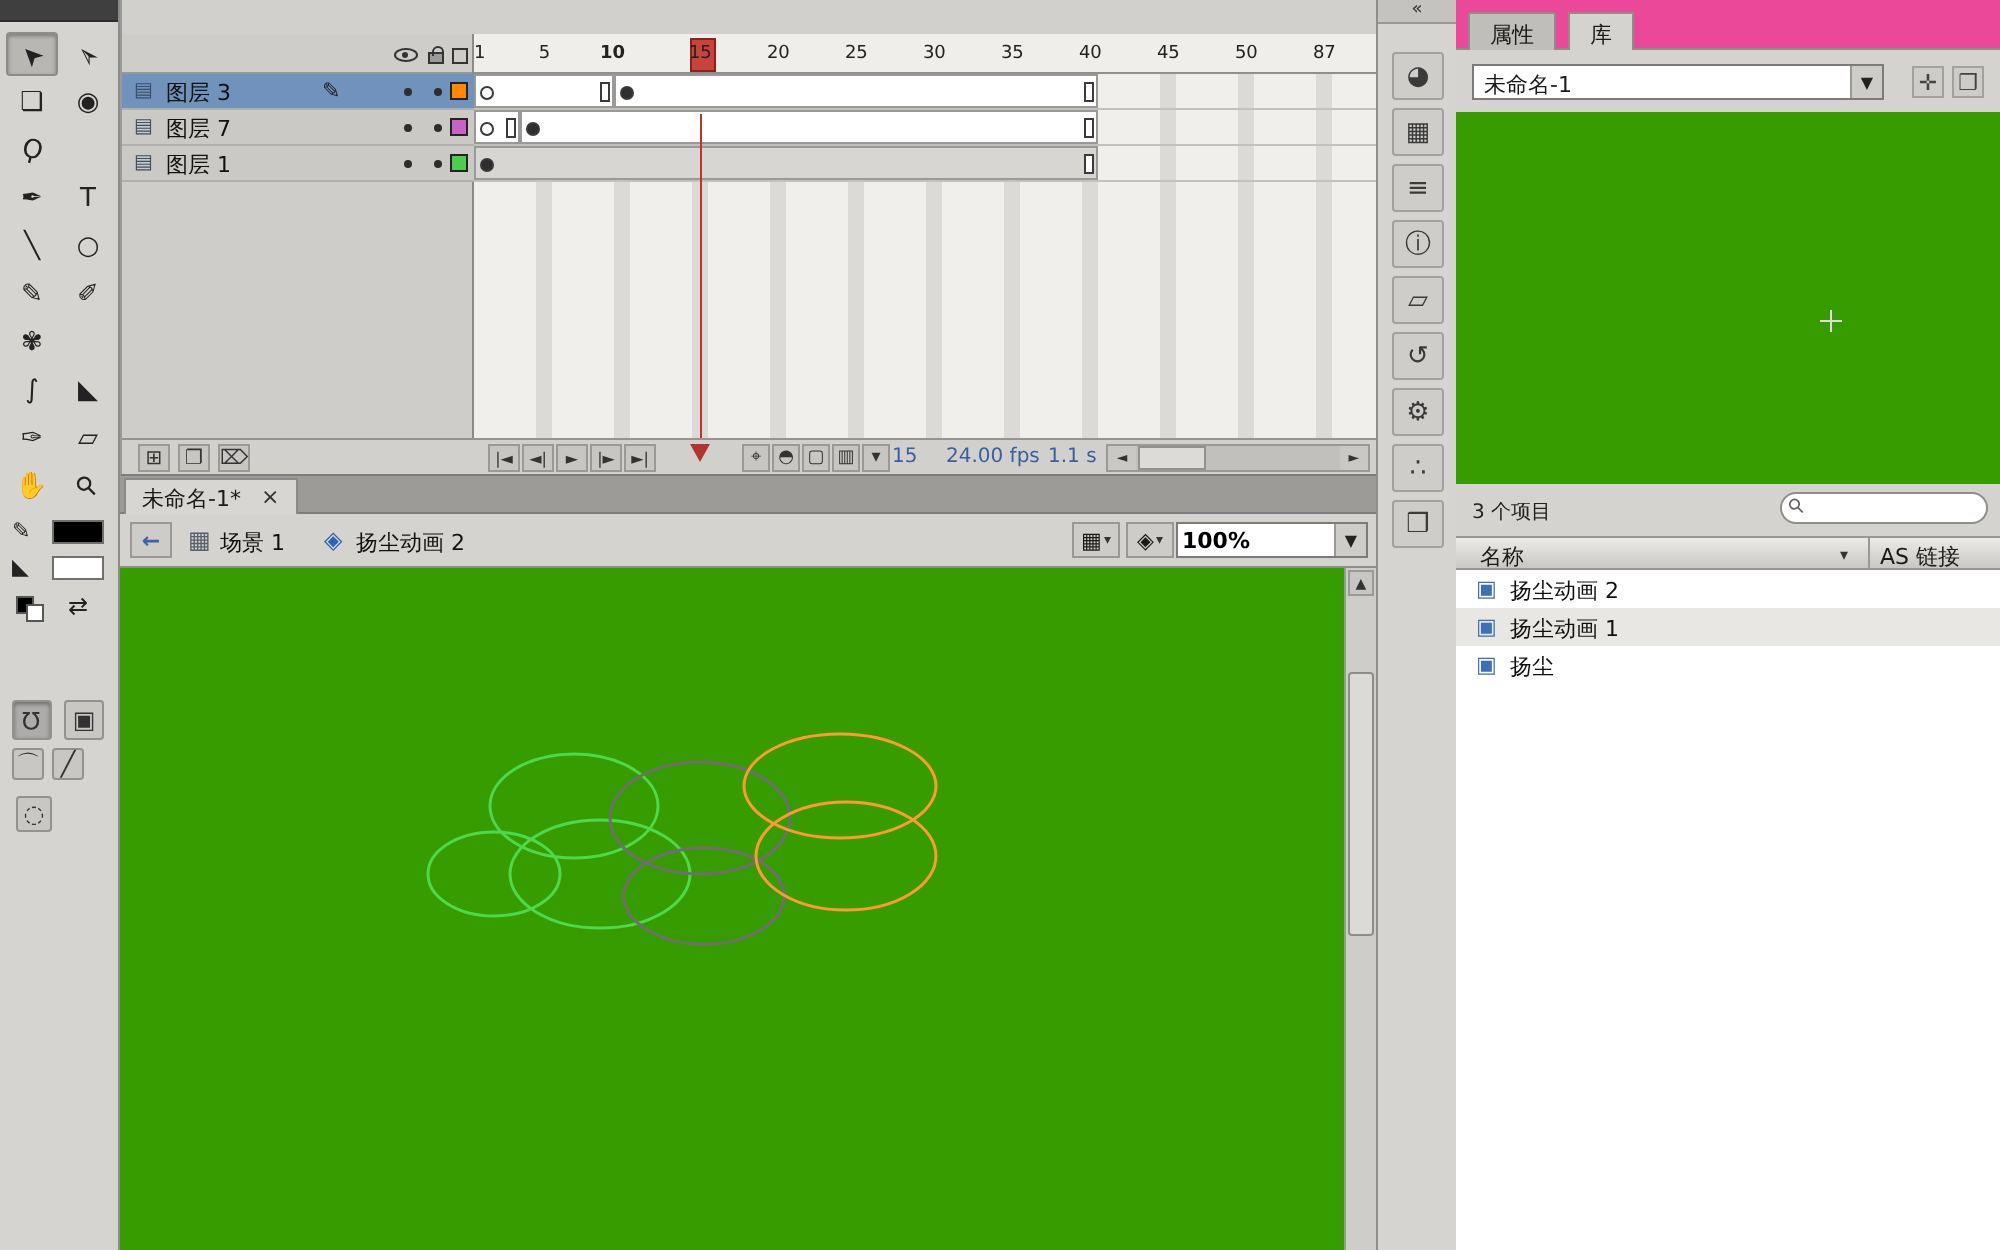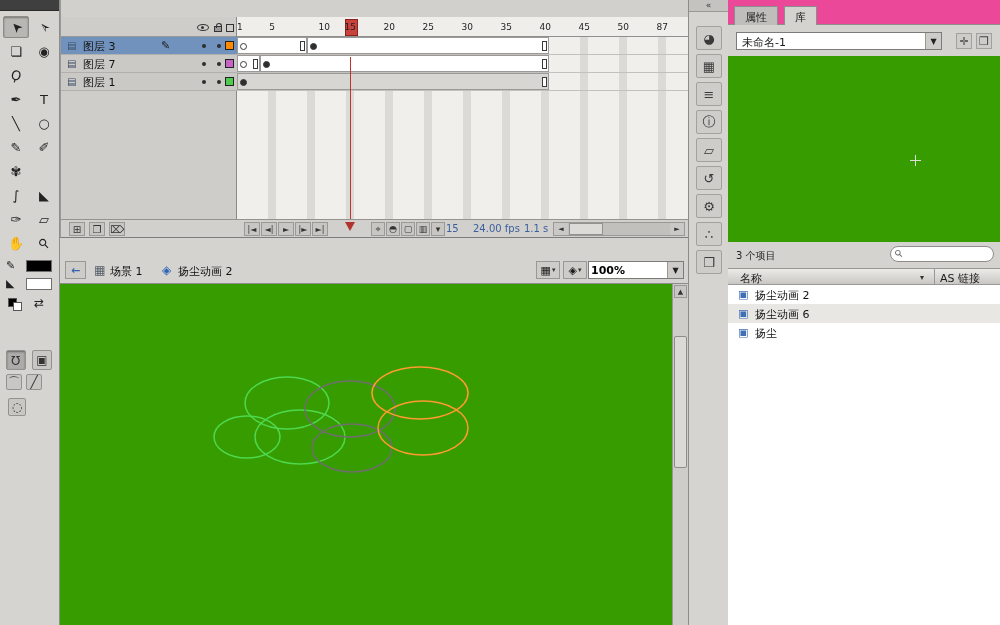--- a/index.html
+++ b/index.html
@@ -240,21 +240,21 @@
               <span class="lr-dot" style="left: 156px;"></span>
               <span class="lr-sw" style="background: rgb(79, 204, 79);"></span>
             </div>
           </div>
       </div>
       <div id="framesPane">
         <div id="ruler">
           <div id="phMarker"></div>
         <span class="tick" style="left: 0px; width: 16px; text-align: left;">1</span>
             <span class="tick" style="left: 27.2px; width: 16px; text-align: center;">5</span>
-            <span class="tick" style="left: 77px; width: 16px; text-align: right;">10</span>
+            <span class="tick" style="left: 63px; width: 16px; text-align: left; font-weight: bold;">10</span>
             <span class="tick" style="left: 105.2px; width: 16px; text-align: center;">15</span>
             <span class="tick" style="left: 144.2px; width: 16px; text-align: center;">20</span>
             <span class="tick" style="left: 183.2px; width: 16px; text-align: center;">25</span>
             <span class="tick" style="left: 222.2px; width: 16px; text-align: center;">30</span>
             <span class="tick" style="left: 261.2px; width: 16px; text-align: center;">35</span>
             <span class="tick" style="left: 300.2px; width: 16px; text-align: center;">40</span>
             <span class="tick" style="left: 339.2px; width: 16px; text-align: center;">45</span>
             <span class="tick" style="left: 378.2px; width: 16px; text-align: center;">50</span>
             <span class="tick" style="left: 417.2px; width: 16px; text-align: center;">87</span>
           </div>
@@ -316,20 +316,26 @@
       <span class="stat" style="left:412px">24.00 fps</span>
       <span class="stat" style="left:463px">1.1 s</span>
       <div id="hscroll">
         <div class="ar" style="left:0">◄</div>
         <div class="thumb"></div>
         <div class="ar" style="right:0">►</div>
       </div>
     </div>
   </div>
 
+  <div id="docBar">
+    <div class="doc-tab">
+      <span>未命名-1*</span>
+      <span class="doc-close">×</span>
+    </div>
+  </div>
 
   <div id="editBar">
     <div class="eb-back">←</div>
     <span class="eb-ic" style="left:34px;color:#57606b">▦</span>
     <span class="eb-lbl" style="left:50px">场景 1</span>
     <span class="eb-ic" style="left:102px;color:#2f64b4">◈</span>
     <span class="eb-lbl" style="left:118px">扬尘动画 2</span>
     <div class="eb-btn" style="left:476px">
         <span>▦</span>
       </div>
@@ -403,21 +409,21 @@
         <span class="div"></span>
         <span class="c2">AS 链接</span>
       </div>
       <div id="libList">
           <div class="lib-row" style="top: 0px;">
             <span class="li-icon">▣</span>
             <span class="li-name">扬尘动画 2</span>
           </div>
           <div class="lib-row alt" style="top: 19px;">
             <span class="li-icon">▣</span>
-            <span class="li-name">扬尘动画 6</span>
+            <span class="li-name">扬尘动画 1</span>
           </div>
           <div class="lib-row" style="top: 38px;">
             <span class="li-icon">▣</span>
             <span class="li-name">扬尘</span>
           </div>
         </div>
     </div>
   </div>
 
 </div>

